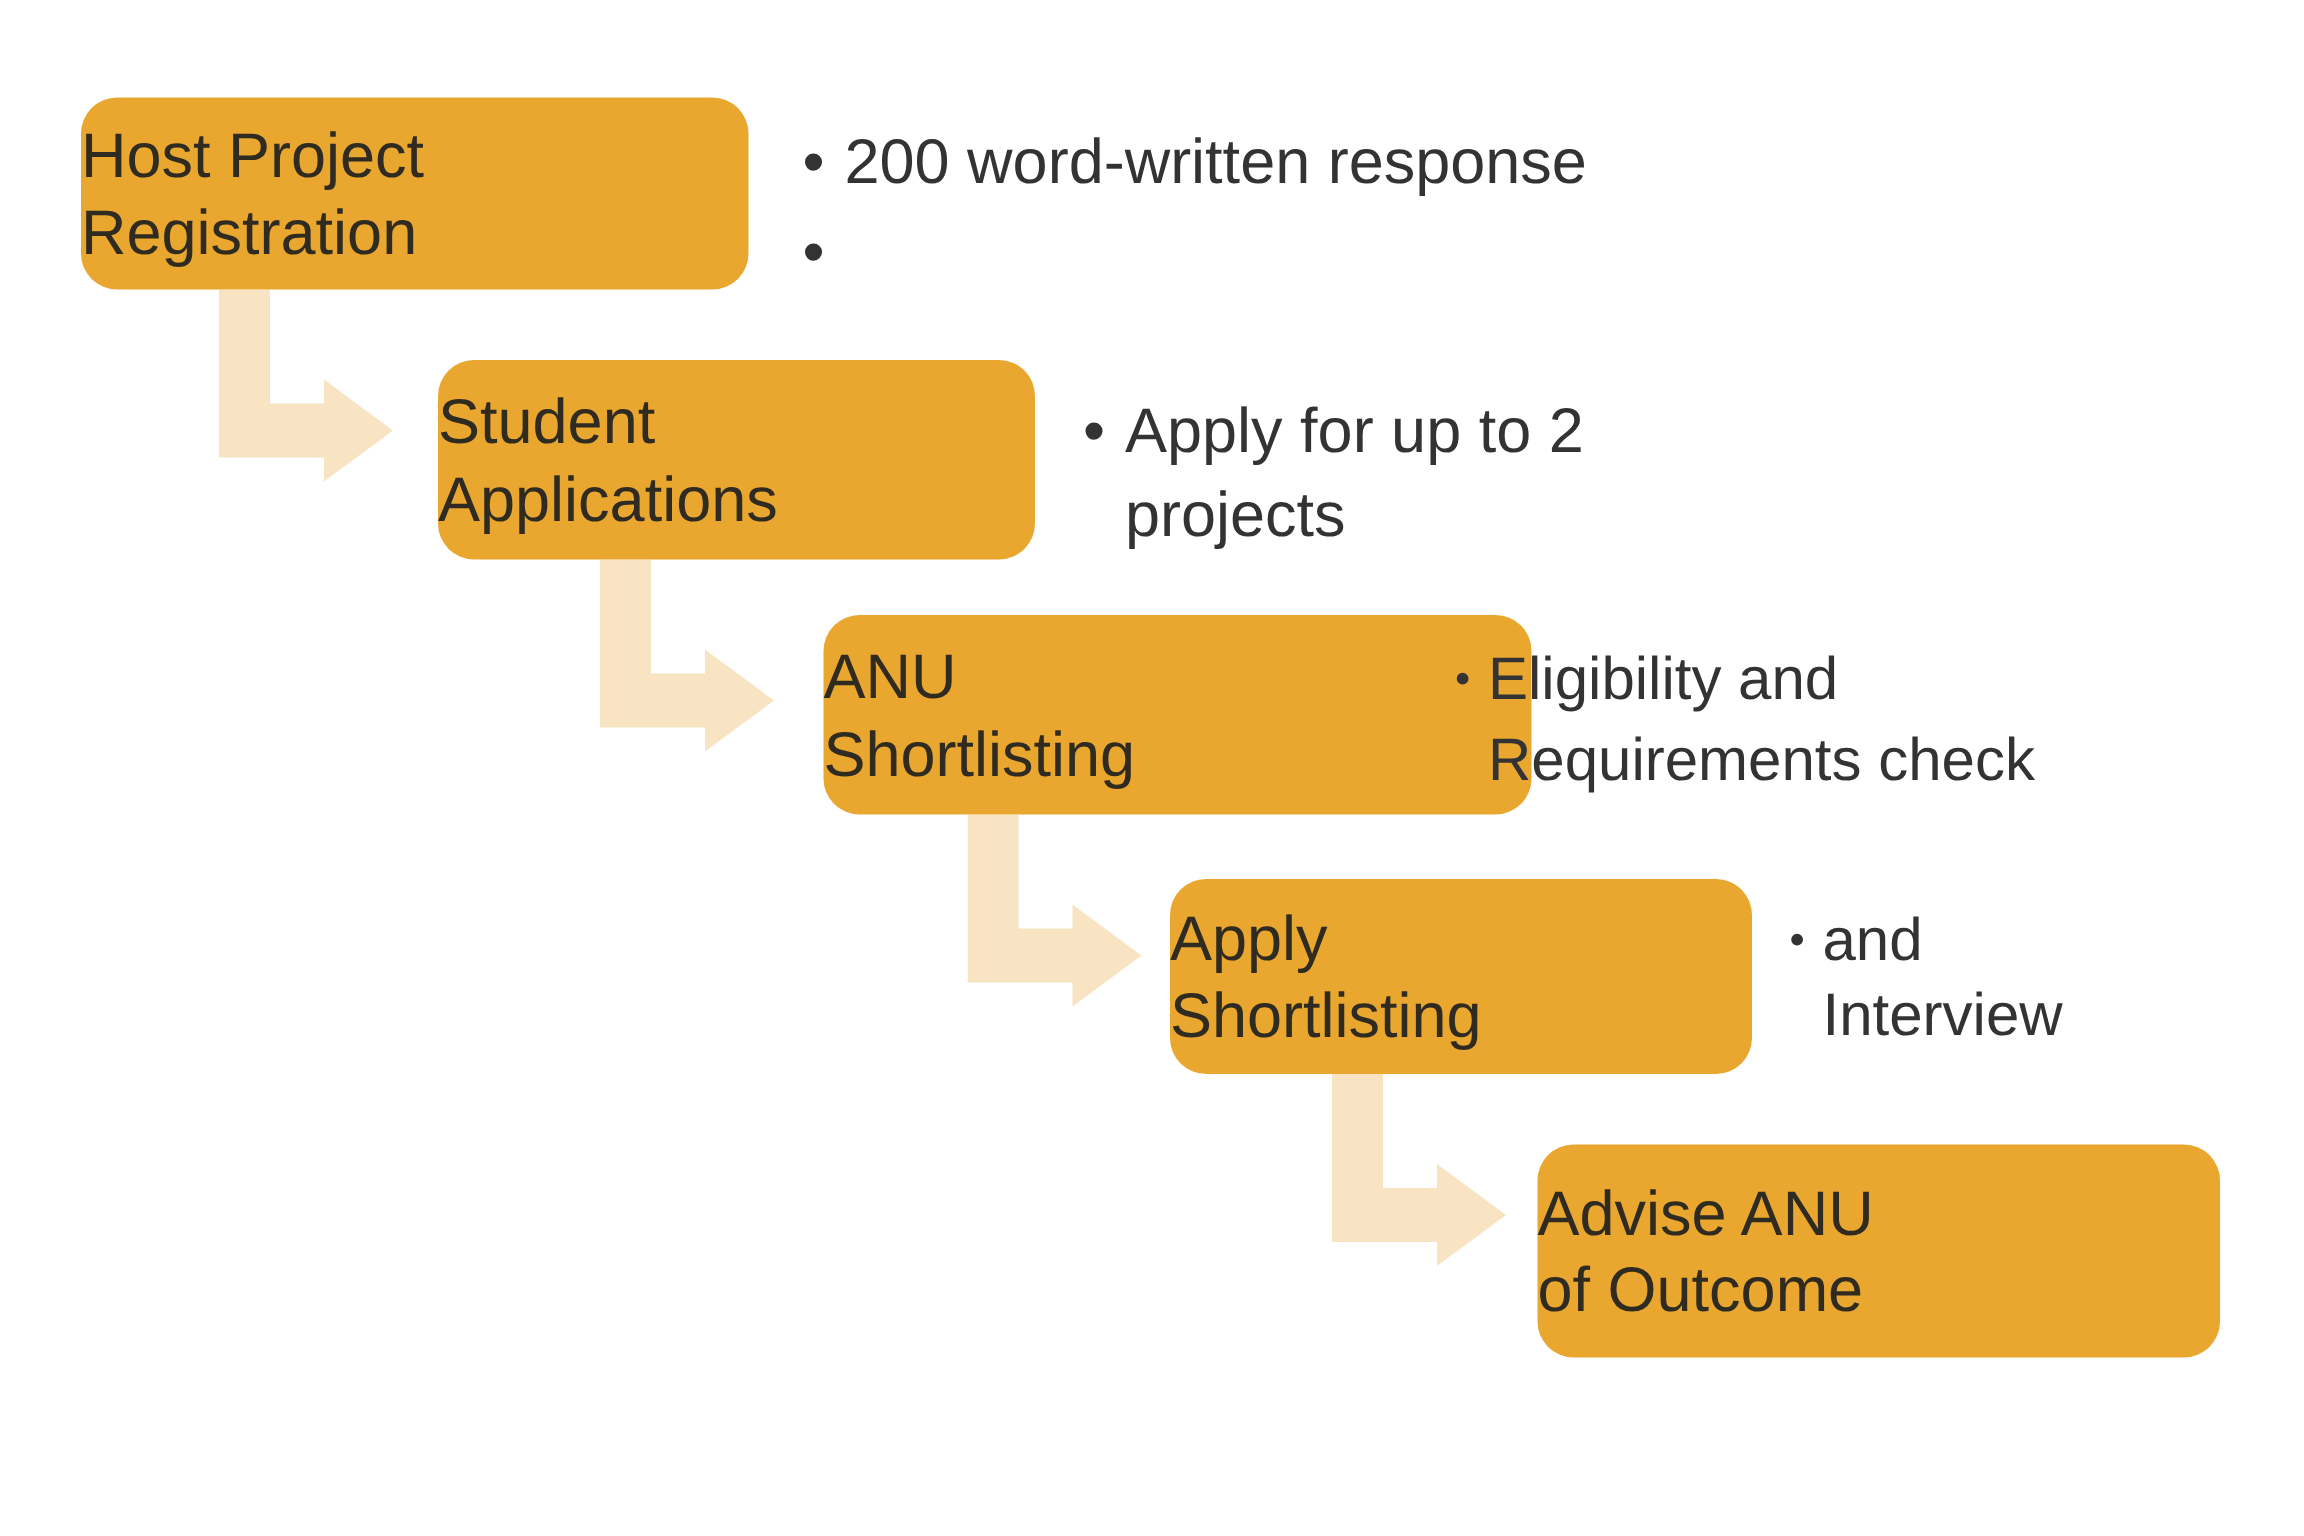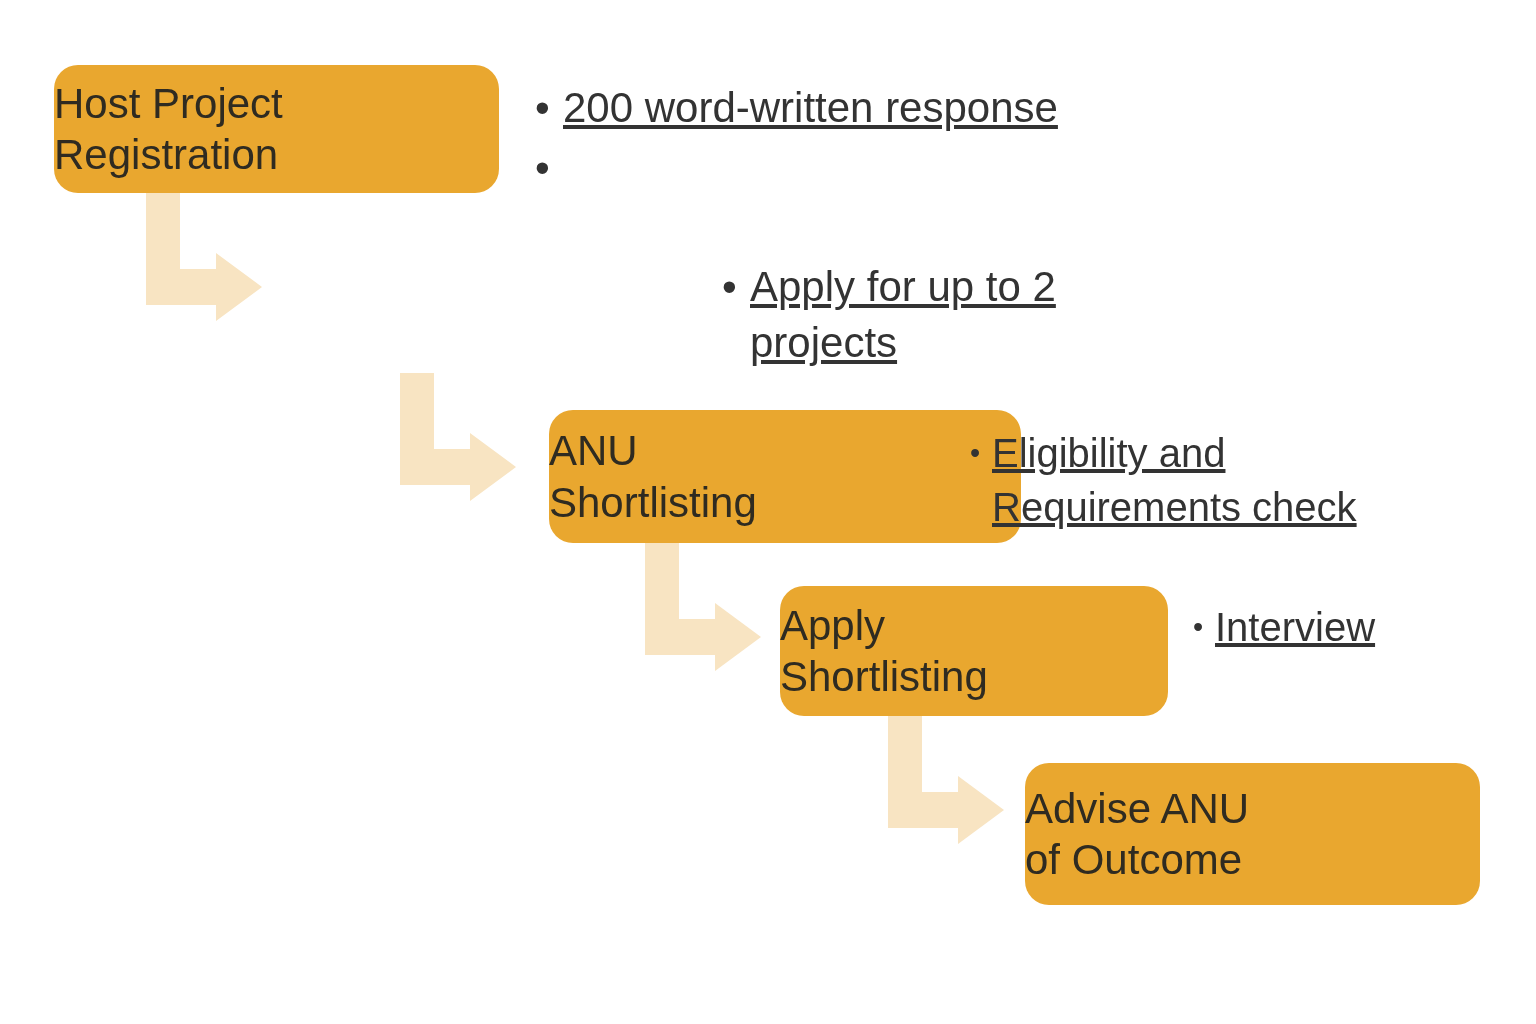--- a/index.html
+++ b/index.html
@@ -44,21 +44,21 @@
   
   .note-group {
     position:absolute;
     display:flex;
     flex-direction:column;
     color:#333333;
     font-size:42px;
   }
   .note { display:flex; align-items:flex-start; }
   .dot  { flex:none; width:28px; }
-  .note-lines div { white-space:nowrap;text-decoration:underline; }
+  .note-lines div { white-space:nowrap; }
 
   .note1 { left:535px;  top:78px;  }
   .note1 .note { line-height:60px; }
   .note2 { left:722px;  top:259px; }
   .note2 .note { line-height:56px; }
   .note3 { left:970px;  top:426px; font-size:40px; }
   .note3 .note { line-height:54px; }
   .note4 { left:1193px; top:602px; font-size:40px; }
   .note4 .note { line-height:50px; }
   .small .dot { width:22px; font-size:29px; }
@@ -79,20 +79,24 @@
   </svg>
   <svg class="arrow a4" viewBox="0 0 116 128" aria-hidden="true">
     <polygon points="0,0 34,0 34,76 70,76 70,60 116,94 70,128 70,112 0,112"></polygon>
   </svg>
 
   <div class="box box1">
     <div>Host Project</div>
     <div>Registration</div>
   </div>
 
+  <div class="box box2">
+    <div>Student</div>
+    <div>Applications</div>
+  </div>
 
   <div class="box box3">
     <div>ANU</div>
     <div>Shortlisting</div>
   </div>
 
   <div class="box box4">
     <div>Apply</div>
     <div>Shortlisting</div>
   </div>
@@ -131,18 +135,19 @@
         <div>Eligibility and</div>
         <div>Requirements check</div>
       </div>
     </div>
   </div>
 
   <div class="note-group note4 small">
     <div class="note">
       <span class="dot">•</span>
       <div class="note-lines">
+        <div>and</div>
         <div>Interview</div>
       </div>
     </div>
   </div>
 
 </div>
 
 </body></html>

